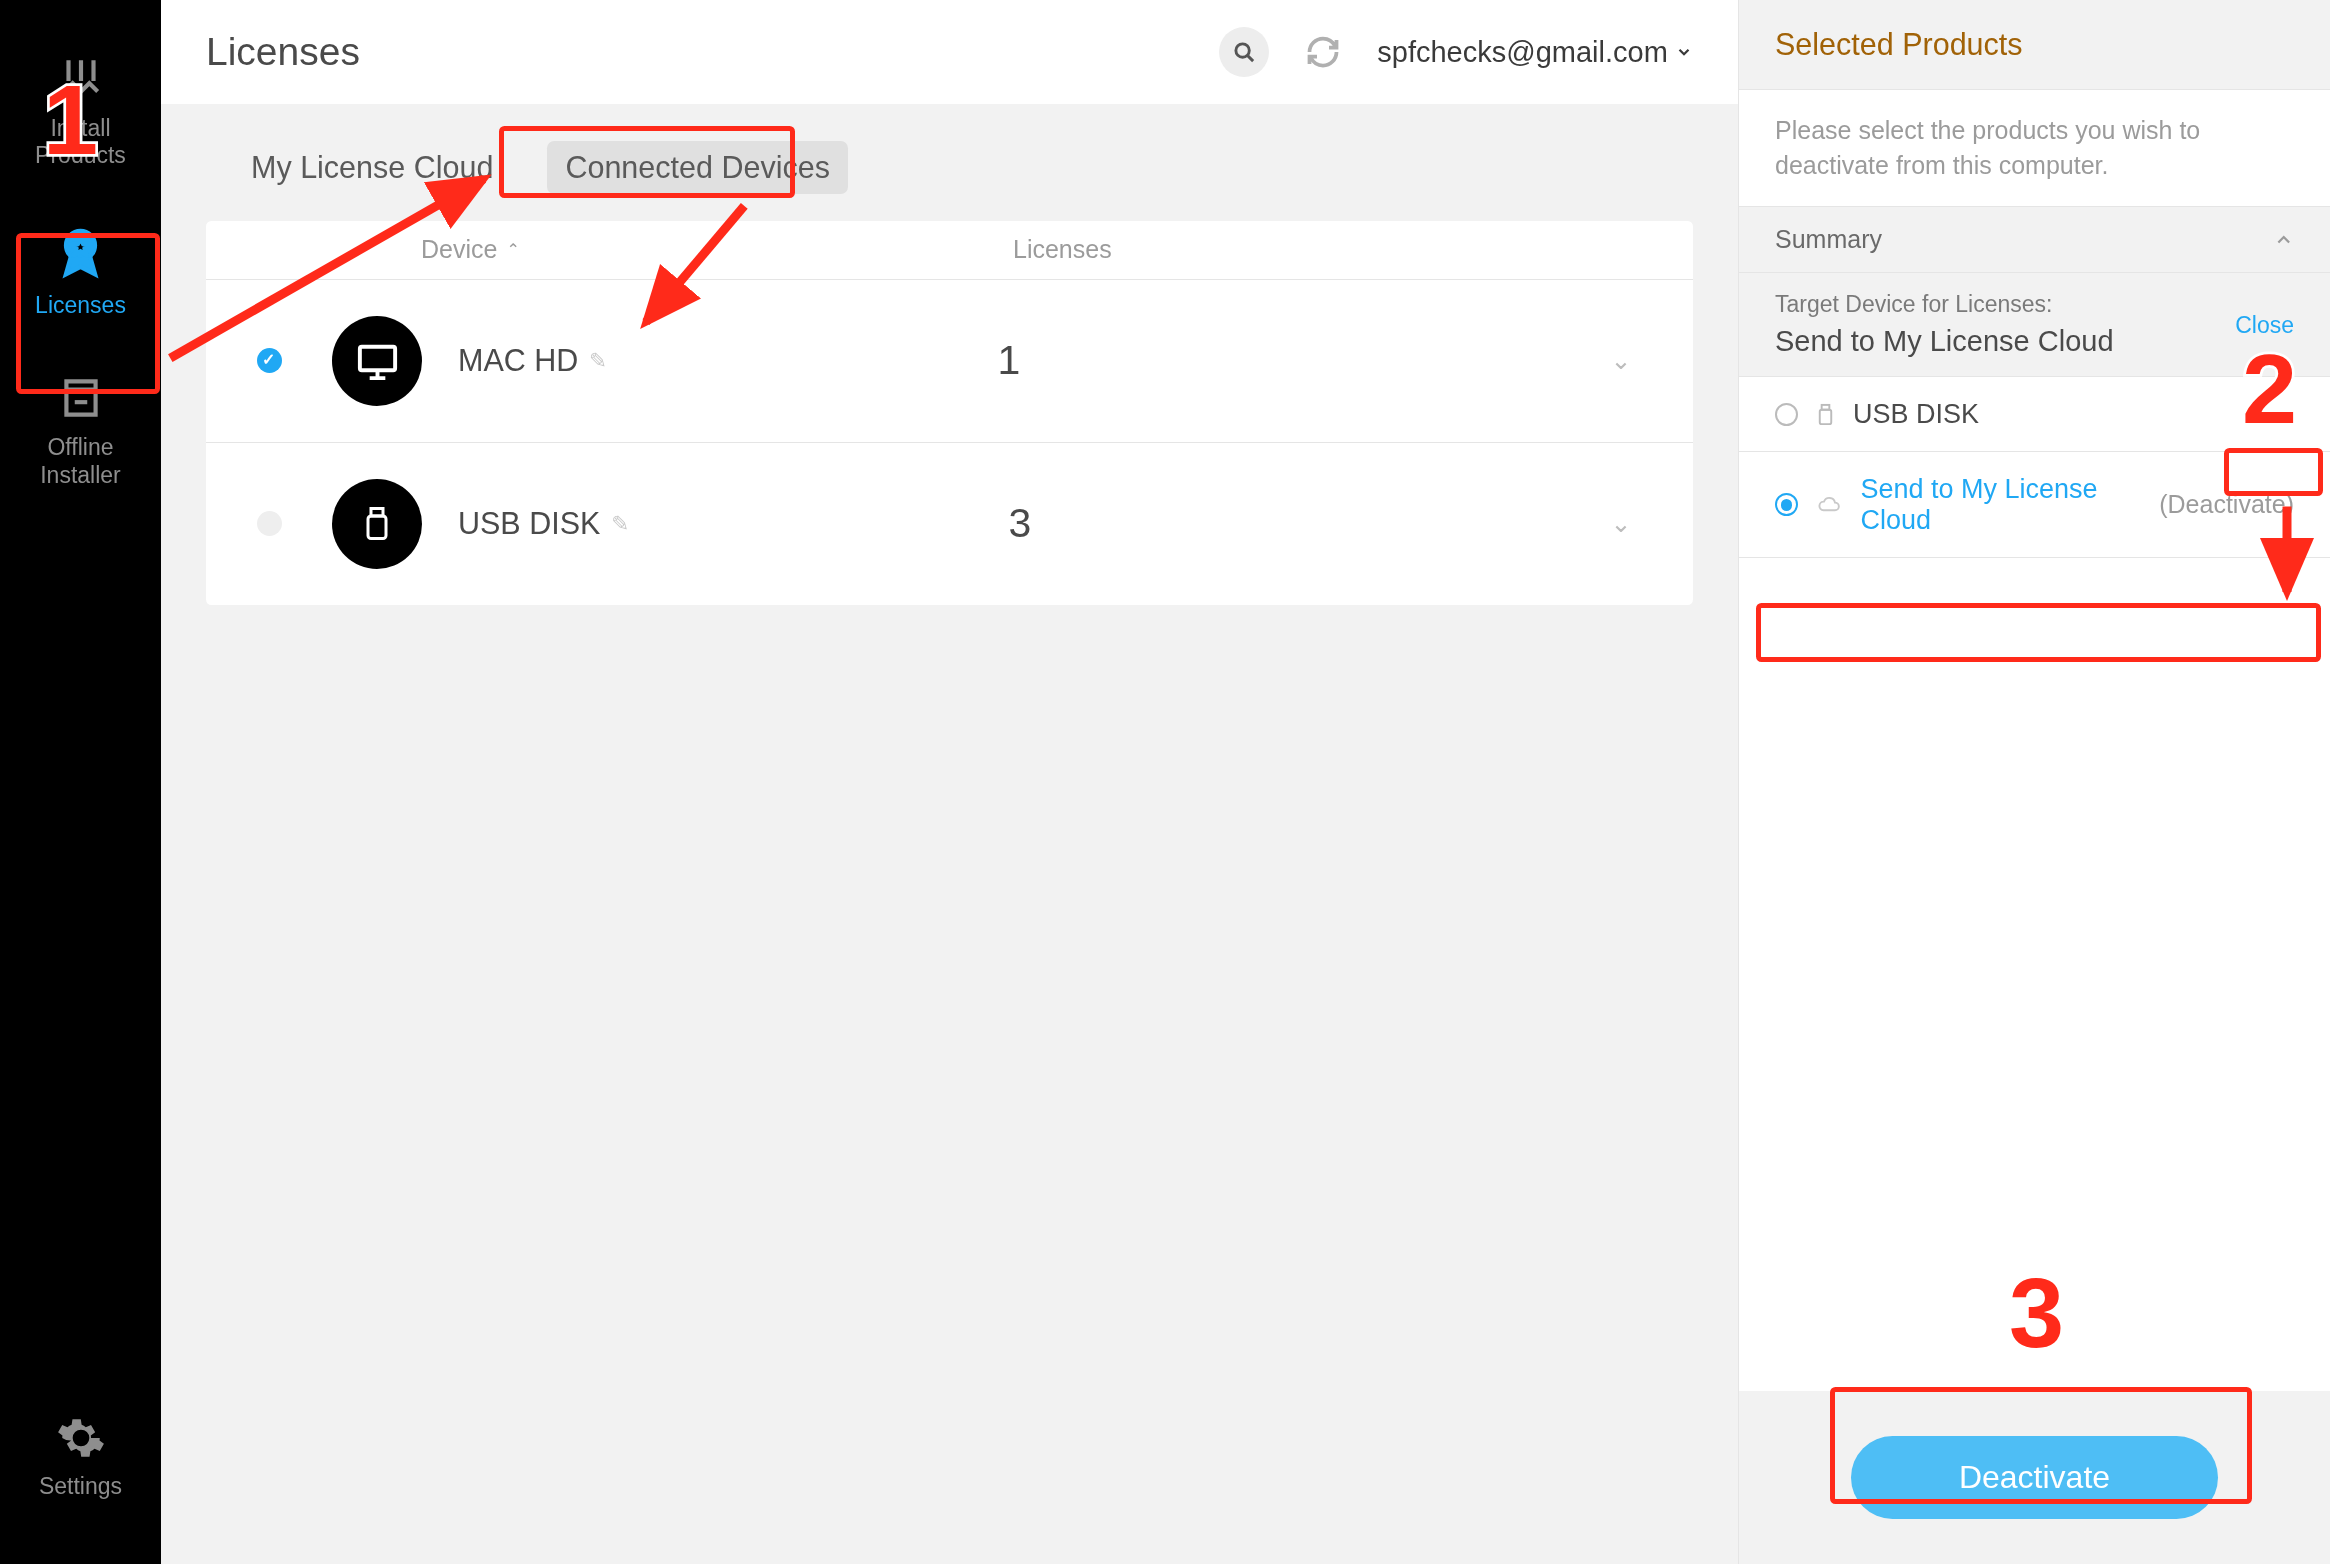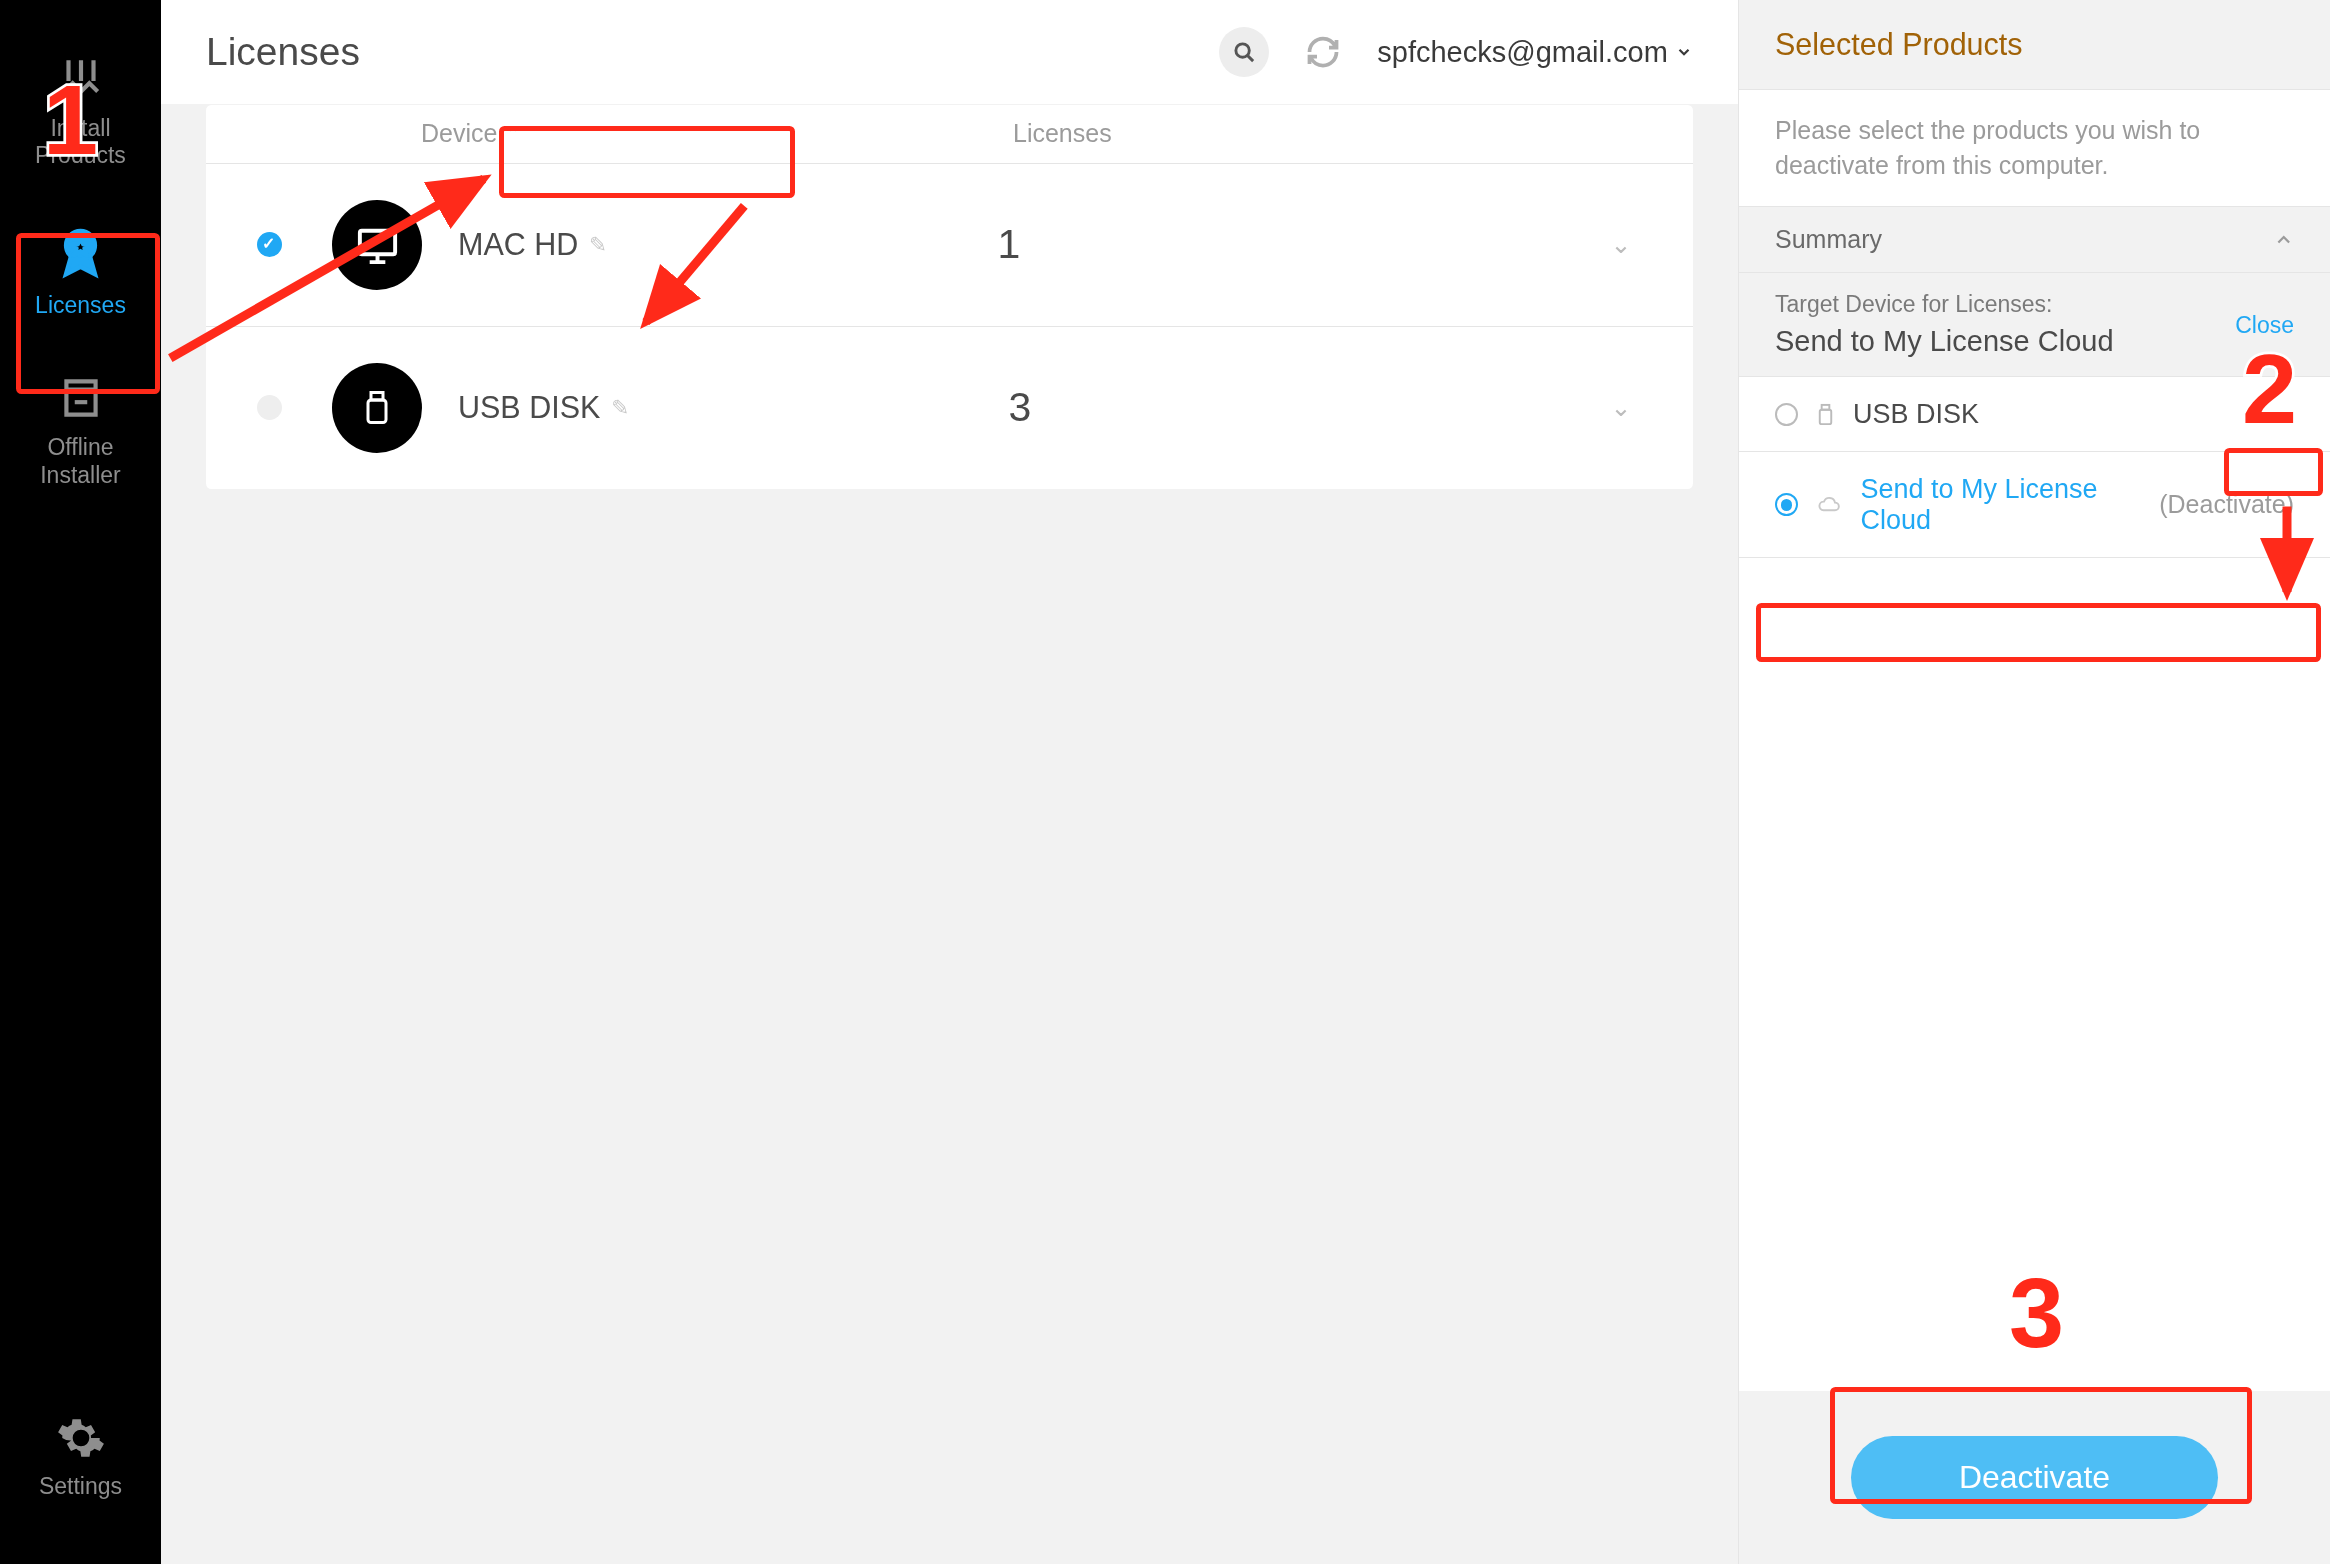--- a/index.html
+++ b/index.html
@@ -210,20 +210,24 @@
       <span>spfchecks@gmail.com</span>
       <span>
         <svg width="18" height="18" viewBox="0 0 24 24" fill="none" stroke="#3a3a3a" stroke-width="3">
             <path d="M6 9l6 6 6-6"></path>
           </svg>
       </span>
     </div>
   </div>
 
   <div class="content">
+    <div class="tabs">
+      <div class="tab">My License Cloud</div>
+      <div class="tab active">Connected Devices</div>
+    </div>
 
     <div class="table">
       <div class="thead">
         <div class="th-device">
           <span>Device</span>
           <span class="sort-caret">⌃</span>
         </div>
         <div class="th-licenses">Licenses</div>
       </div>
 

